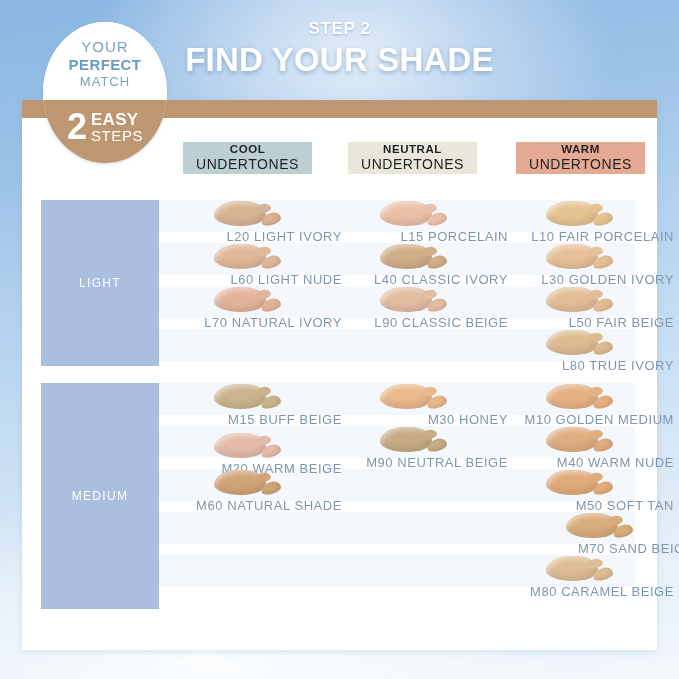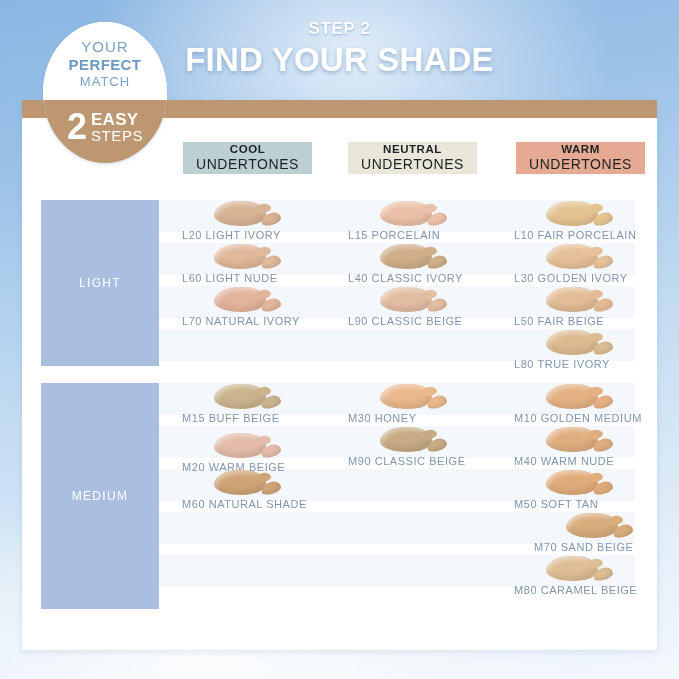--- a/index.html
+++ b/index.html
@@ -178,22 +178,22 @@
     right: -5px; top: 3px;
     width: 16px; height: 9px;
     background: inherit;
     border-radius: 55% 45% 50% 50% / 60% 55% 45% 40%;
     transform: rotate(-8deg);
   }
   .shade-name {
     position: absolute;
     left: 0; top: 29px;
     width: 160px;
-    text-align: left;
-    font-size: 11px;
+    text-align: right;
+    font-size: 13px;
     letter-spacing: 0.55px;
     color: #7f96ad;
     white-space: nowrap;
   }
 </style>
 </head>
 <body>
 
 <div id="stage">
 
@@ -318,21 +318,21 @@
         <div class="shade" style="left: 326px; top: 183px;">
           <div class="swatch">
             <div class="blob" style="background: rgb(233, 184, 139);"></div>
           </div>
           <div class="shade-name">M30 HONEY</div>
         </div>
         <div class="shade" style="left: 326px; top: 226px;">
           <div class="swatch">
             <div class="blob" style="background: rgb(198, 171, 132);"></div>
           </div>
-          <div class="shade-name">M90 CLASSIC BEIGE</div>
+          <div class="shade-name">M90 NEUTRAL BEIGE</div>
         </div>
         <div class="shade" style="left: 492px; top: 183px;">
           <div class="swatch">
             <div class="blob" style="background: rgb(229, 177, 131);"></div>
           </div>
           <div class="shade-name">M10 GOLDEN MEDIUM</div>
         </div>
         <div class="shade" style="left: 492px; top: 226px;">
           <div class="swatch">
             <div class="blob" style="background: rgb(223, 174, 127);"></div>

